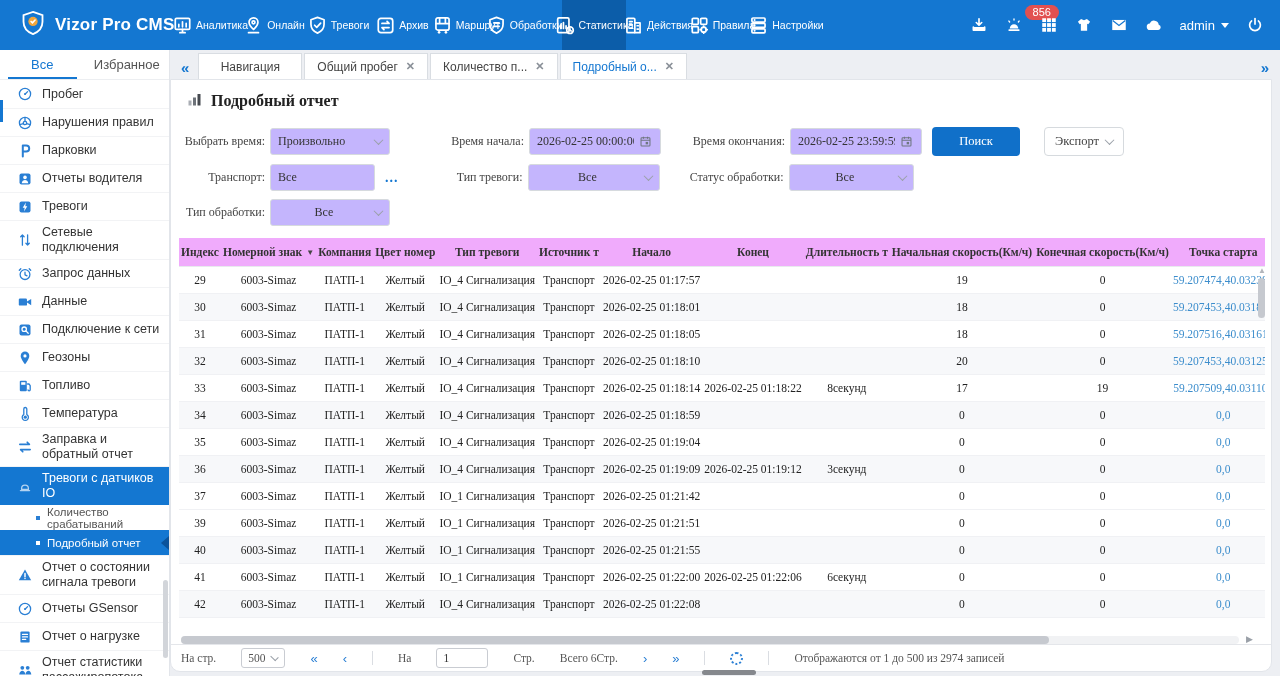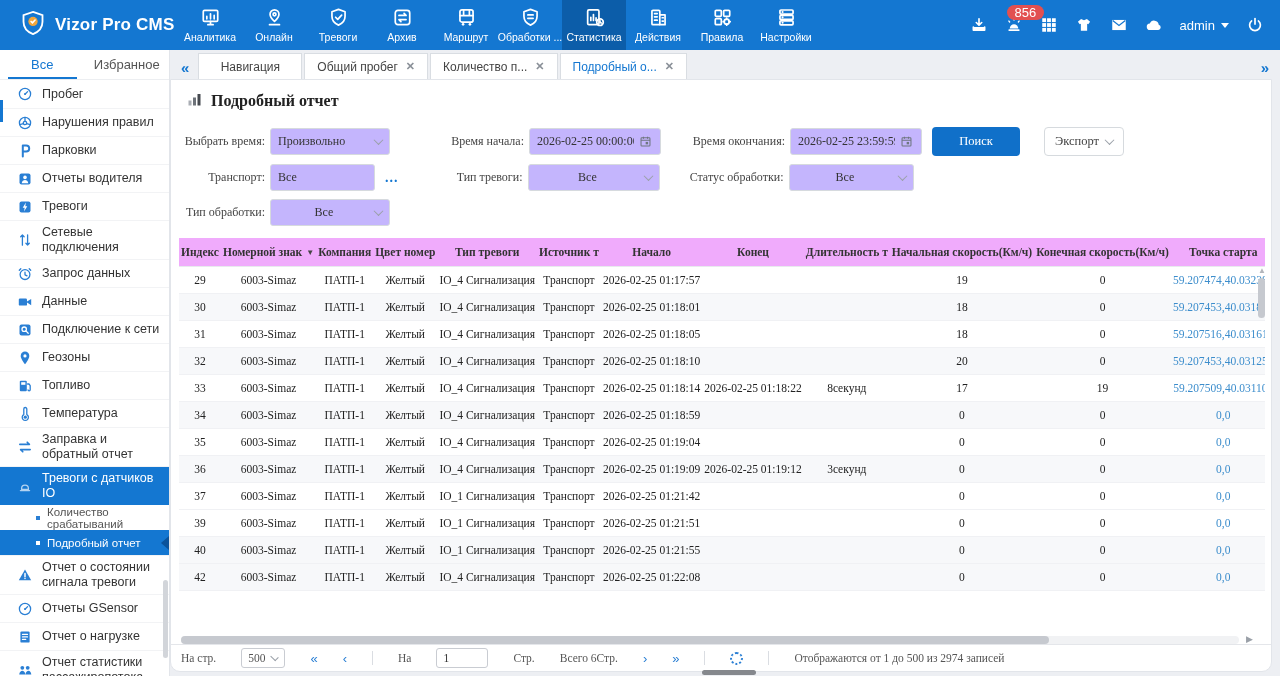--- a/index.html
+++ b/index.html
@@ -5,28 +5,28 @@
   * { margin:0; padding:0; box-sizing:border-box; }
   html,body { width:1280px; height:676px; overflow:hidden; }
   body { font-family:"Liberation Sans", sans-serif; background:#edeff3; color:#333; }
   .app { display:flex; flex-direction:column; height:676px; }
 
   
   .topbar { height:50px; background:#1477d1; display:flex; align-items:stretch; color:#fff; flex:0 0 50px; }
   .brand { width:178px; display:flex; align-items:center; gap:9px; padding-left:20px; }
   .brand-title { font-size:17px; font-weight:bold; letter-spacing:.2px; }
   .topnav { display:flex; align-items:stretch; }
-  .nav-item { width:64px; display:flex; flex-direction:column; align-items:center; justify-content:center; gap:3px; cursor:pointer; }
+  .nav-item { width:64px; display:flex; flex-direction:row; align-items:center; justify-content:center; gap:3px; cursor:pointer; }
   .nav-item.active { background:#0c5da9; }
   .nav-ic svg { width:21px; height:21px; display:block; }
   .nav-lb { font-size:10.5px; white-space:nowrap; }
   .top-right { margin-left:auto; display:flex; align-items:center; gap:17px; padding-right:16px; }
   .tr-ic { position:relative; display:flex; align-items:center; cursor:pointer; }
   .tr-ic svg { width:18px; height:18px; }
-  .badge { position:absolute; top:-11px; left:2px; background:#e25050; border:1px solid #fff0; border-radius:9px; font-size:13px; line-height:13px; padding:0 7px; color:#fff; }
+  .badge { position:absolute; top:-11px; left:20px; background:#e25050; border:1px solid #fff0; border-radius:9px; font-size:11px; line-height:13px; padding:0 7px; color:#fff; }
   .admin-box { display:flex; align-items:center; gap:6px; font-size:13px; cursor:pointer; }
   .caret { width:0; height:0; border-left:4.5px solid transparent; border-right:4.5px solid transparent; border-top:5px solid #fff; }
 
   
   .main { flex:1; display:flex; min-height:0; }
   .sidebar { width:170px; background:#fff; border-right:1px solid #e2e5ea; position:relative; overflow:hidden; flex:0 0 170px; }
   .content { flex:1; display:flex; flex-direction:column; min-width:0; background:#edeff3; }
 
   
   .side-tabs { display:flex; height:30px; border-bottom:1px solid #eceef1; }
@@ -754,20 +754,34 @@
                   <td>Желтый</td>
                   <td>IO_1 Сигнализация</td>
                   <td>Транспорт</td>
                   <td>2026-02-25 01:21:55</td>
                   <td></td>
                   <td></td>
                   <td>0</td>
                   <td>0</td>
                   <td class="link">0,0</td>
                 </tr>
+                <tr class="">
+                  <td>41</td>
+                  <td>6003-Simaz</td>
+                  <td>ПАТП-1</td>
+                  <td>Желтый</td>
+                  <td>IO_1 Сигнализация</td>
+                  <td>Транспорт</td>
+                  <td>2026-02-25 01:22:00</td>
+                  <td>2026-02-25 01:22:06</td>
+                  <td>6секунд</td>
+                  <td>0</td>
+                  <td>0</td>
+                  <td class="link">0,0</td>
+                </tr>
                 <tr class="odd">
                   <td>42</td>
                   <td>6003-Simaz</td>
                   <td>ПАТП-1</td>
                   <td>Желтый</td>
                   <td>IO_4 Сигнализация</td>
                   <td>Транспорт</td>
                   <td>2026-02-25 01:22:08</td>
                   <td></td>
                   <td></td>

